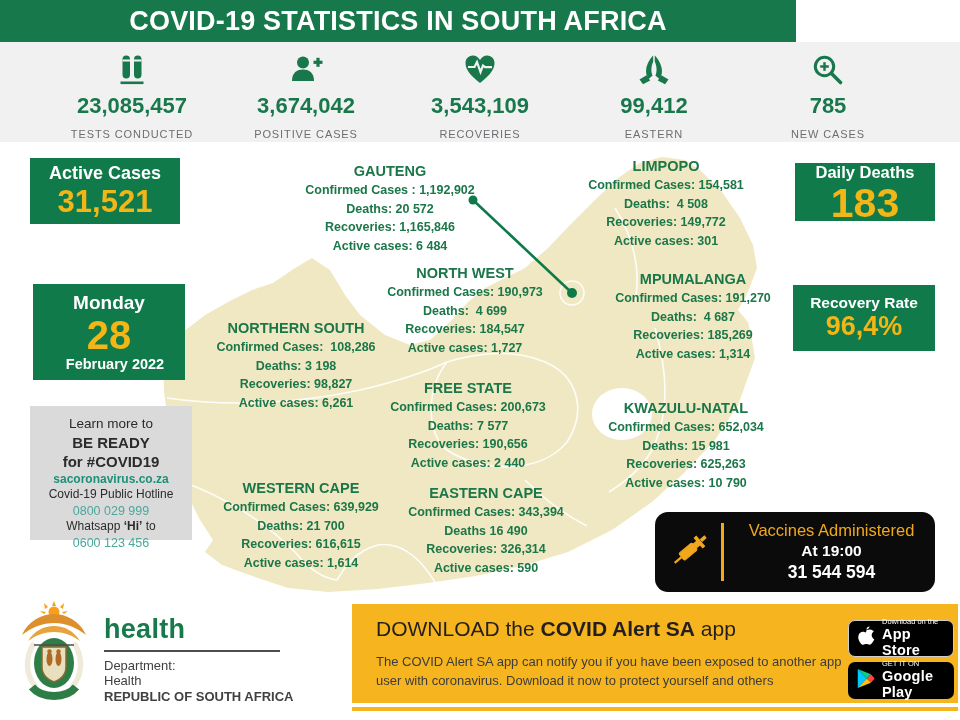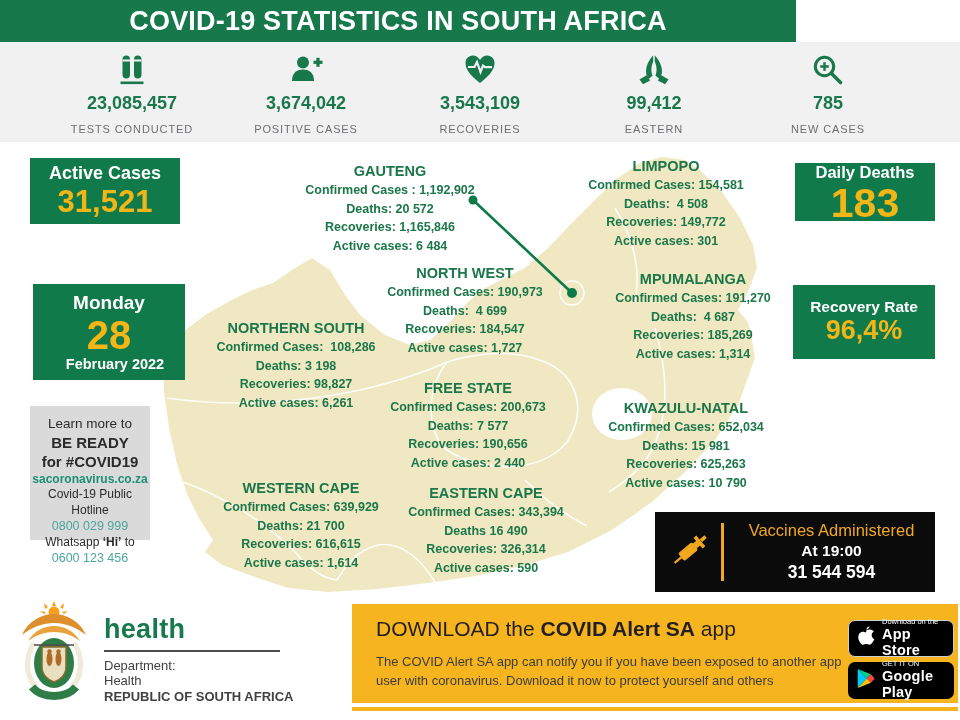--- a/index.html
+++ b/index.html
@@ -9,44 +9,44 @@
   
   .header{position:absolute;left:0;top:0;width:796px;height:42px;background:#17784B;
           display:flex;align-items:center;justify-content:center;}
   .header .title{color:#fff;font-size:27px;font-weight:bold;letter-spacing:.2px;}
 
   
   .statsband{position:absolute;left:0;top:42px;width:960px;height:100px;background:#F1F1F2;
              display:flex;padding:0 45px;box-sizing:border-box;}
   .stat{flex:1;display:flex;flex-direction:column;align-items:center;padding-top:9px;}
   .stat .sicon{height:38px;display:flex;align-items:center;}
-  .stat .value{color:#18784B;font-size:18px;font-weight:bold;margin-top:4px;}
+  .stat .value{color:#18784B;font-size:22px;font-weight:bold;margin-top:4px;}
   .stat .label{color:#6D6E71;font-size:11px;margin-top:9px;letter-spacing:.9px;}
 
   
   .gbox{position:absolute;background:#117A4B;color:#fff;text-align:center;
         display:flex;flex-direction:column;justify-content:center;line-height:1.15;}
   .gbox .glabel{font-weight:bold;}
   .gbox .gvalue{color:#F2B616;font-weight:bold;}
   .box-active{left:30px;top:158px;width:150px;height:66px;}
   .box-active .glabel{font-size:18px;}
   .box-active .gvalue{font-size:31px;}
   .box-date{left:33px;top:284px;width:152px;height:96px;}
   .box-date .glabel{font-size:19px;}
   .box-date .gvalue{font-size:40px;line-height:1.05;}
   .box-date .gsub{font-size:14.5px;font-weight:bold;padding-left:12px;}
   .box-dd{left:795px;top:163px;width:140px;height:58px;justify-content:space-between;}
   .box-dd .glabel{font-size:16.5px;}
   .box-dd .gvalue{font-size:41px;line-height:1.05;}
-  .box-rr{left:793px;top:285px;width:142px;height:74px;}
+  .box-rr{left:793px;top:285px;width:142px;height:66px;}
   .box-rr .glabel{font-size:15.5px;}
   .box-rr .gvalue{font-size:27px;}
 
   
-  .learnbox{position:absolute;left:30px;top:406px;width:120px;height:134px;background:#DADADA;
+  .learnbox{position:absolute;left:30px;top:406px;width:162px;height:134px;background:#DADADA;
             text-align:center;padding-top:9px;box-sizing:border-box;color:#2B2B2B;line-height:1.3;}
   .lm1{font-size:13.5px;}
   .lm2,.lm3{font-size:15px;font-weight:bold;}
   .lmweb{font-size:12px;font-weight:bold;color:#1E9077;display:block;text-decoration:none;}
   .lmhot{font-size:12px;}
   .lmnum{font-size:12.5px;color:#4AA79B;display:block;text-decoration:none;}
   .lmwa{font-size:12px;}
 
   
   .mapwrap{position:absolute;left:95px;top:150px;width:700px;height:455px;}
@@ -60,21 +60,21 @@
   .prov-northwest{left:352px;top:265px;width:226px;}
   .prov-mpumalanga{left:588px;top:271px;width:210px;}
   .prov-ncape{left:198px;top:320px;width:196px;}
   .prov-freestate{left:374px;top:380px;width:188px;}
   .prov-kzn{left:594px;top:400px;width:184px;}
   .prov-wcape{left:203px;top:480px;width:196px;}
   .prov-ecape{left:388px;top:485px;width:196px;}
 
   
   .vaxbox{position:absolute;left:655px;top:512px;width:280px;height:80px;background:#0B0B0B;
-          display:flex;align-items:center;padding-left:12px;box-sizing:border-box;z-index:4;}
+          display:flex;align-items:center;padding-left:12px;box-sizing:border-box;z-index:4;border-radius:13px;}
   .vaxdivider{width:3px;height:58px;background:#F2A81D;margin:0 10px 0 8px;flex:none;}
   .vaxtexts{flex:1;text-align:center;line-height:1.3;padding-right:6px;}
   .vaxtitle{color:#F2A81D;font-size:16.5px;}
   .vaxtime{color:#fff;font-size:15.5px;font-weight:bold;}
   .vaxvalue{color:#fff;font-size:17.5px;font-weight:bold;}
 
   
   .coat{position:absolute;left:20px;top:601px;}
   .logoblock{position:absolute;left:104px;top:614px;}
   .brand{color:#187A4C;font-size:27px;font-weight:bold;letter-spacing:.3px;}

